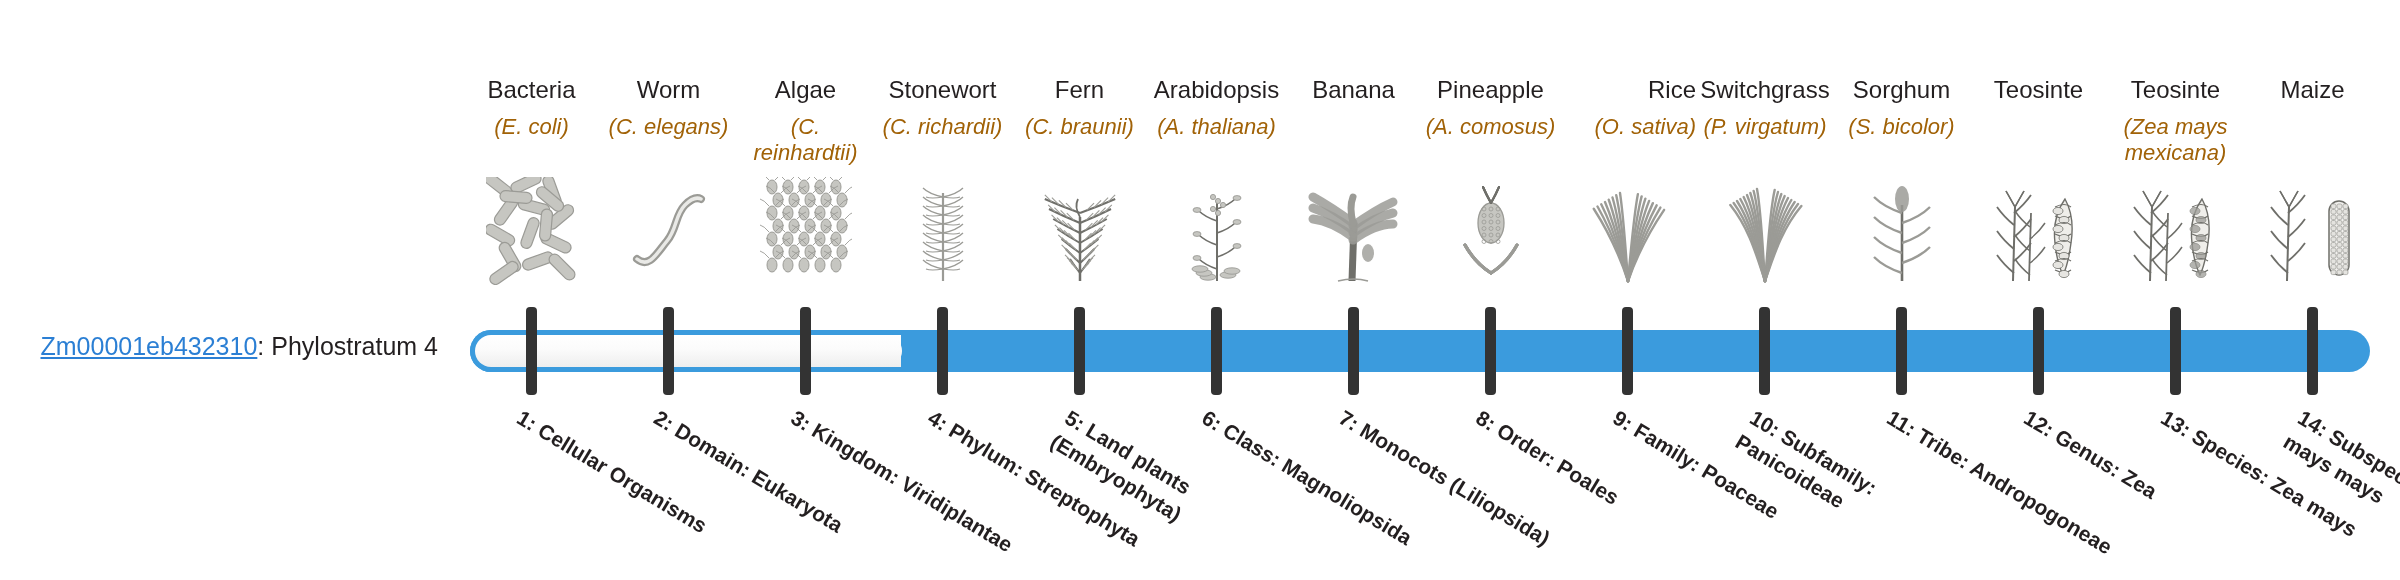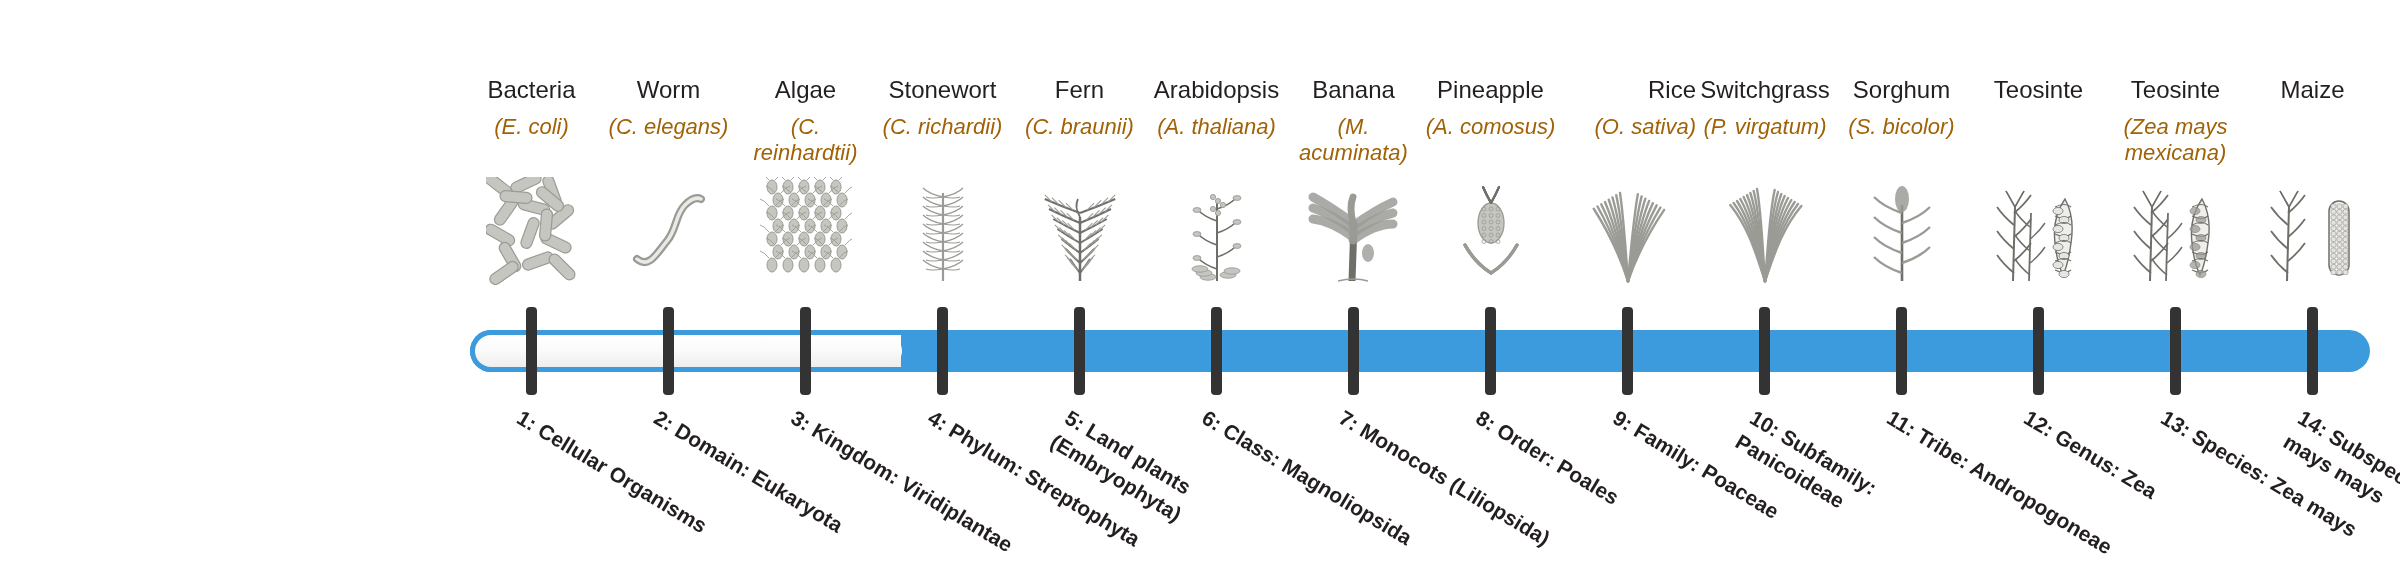--- a/index.html
+++ b/index.html
@@ -129,20 +129,23 @@
       -2px 0 #fff, 2px 0 #fff, 0 -2px #fff, 0 2px #fff,
       -2px -2px #fff, 2px -2px #fff, -2px 2px #fff, 2px 2px #fff;
     pointer-events:none;
   }
 </style>
 </head>
 <body>
 
 <div id="stage">
 
+  <div class="gene-label">
+    <span class="gid">Zm00001eb432310</span><span>: </span><span>Phylostratum 4</span>
+  </div>
 
   <div id="cols">
       <div class="col" style="left: 531.5px;">
         <div class="common">Bacteria</div>
         <div class="sci">(E. coli)</div>
       </div>
       <div class="col" style="left: 668.5px;">
         <div class="common">Worm</div>
         <div class="sci">(C. elegans)</div>
       </div>
@@ -157,21 +160,20 @@
       <div class="col" style="left: 1079.5px; text-align: center;">
         <div class="common">Fern</div>
         <div class="sci">(C. braunii)</div>
       </div>
       <div class="col" style="left: 1216.5px;">
         <div class="common">Arabidopsis</div>
         <div class="sci">(A. thaliana)</div>
       </div>
       <div class="col" style="left: 1353.5px;">
         <div class="common">Banana</div>
-        <div class="sci">(M. acuminata)</div>
       </div>
       <div class="col" style="left: 1490.5px;">
         <div class="common">Pineapple</div>
         <div class="sci">(A. comosus)</div>
       </div>
       <div class="col" style="left: 1627.5px; text-align: right;">
         <div class="common">Rice</div>
         <div class="sci">(O. sativa)</div>
       </div>
       <div class="col" style="left: 1765px;">

